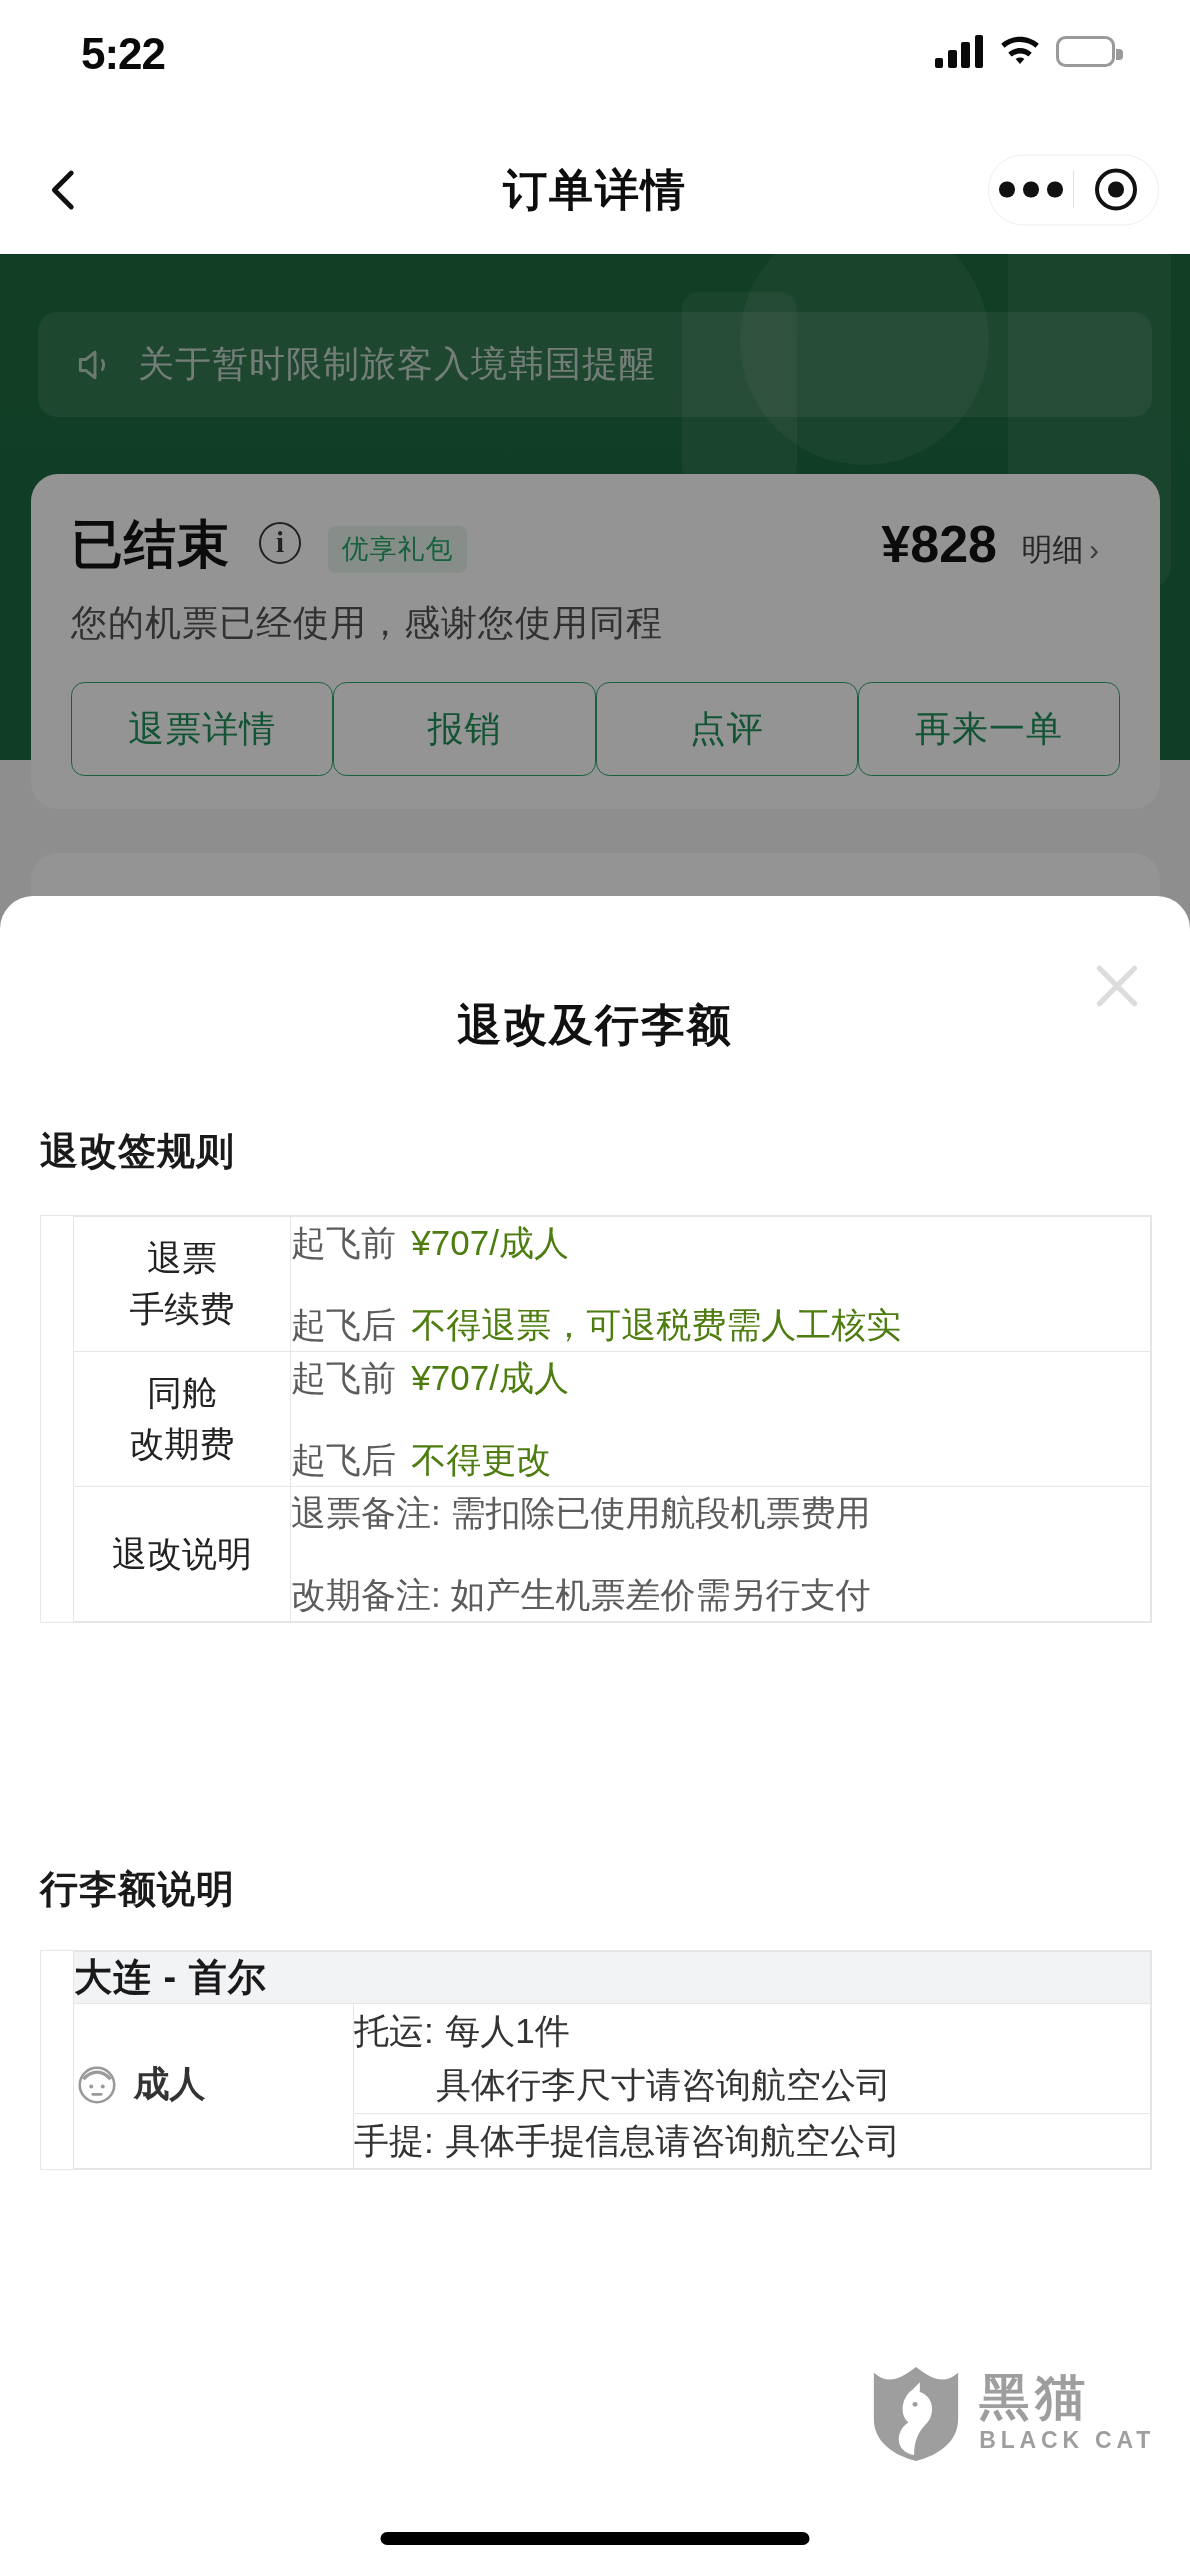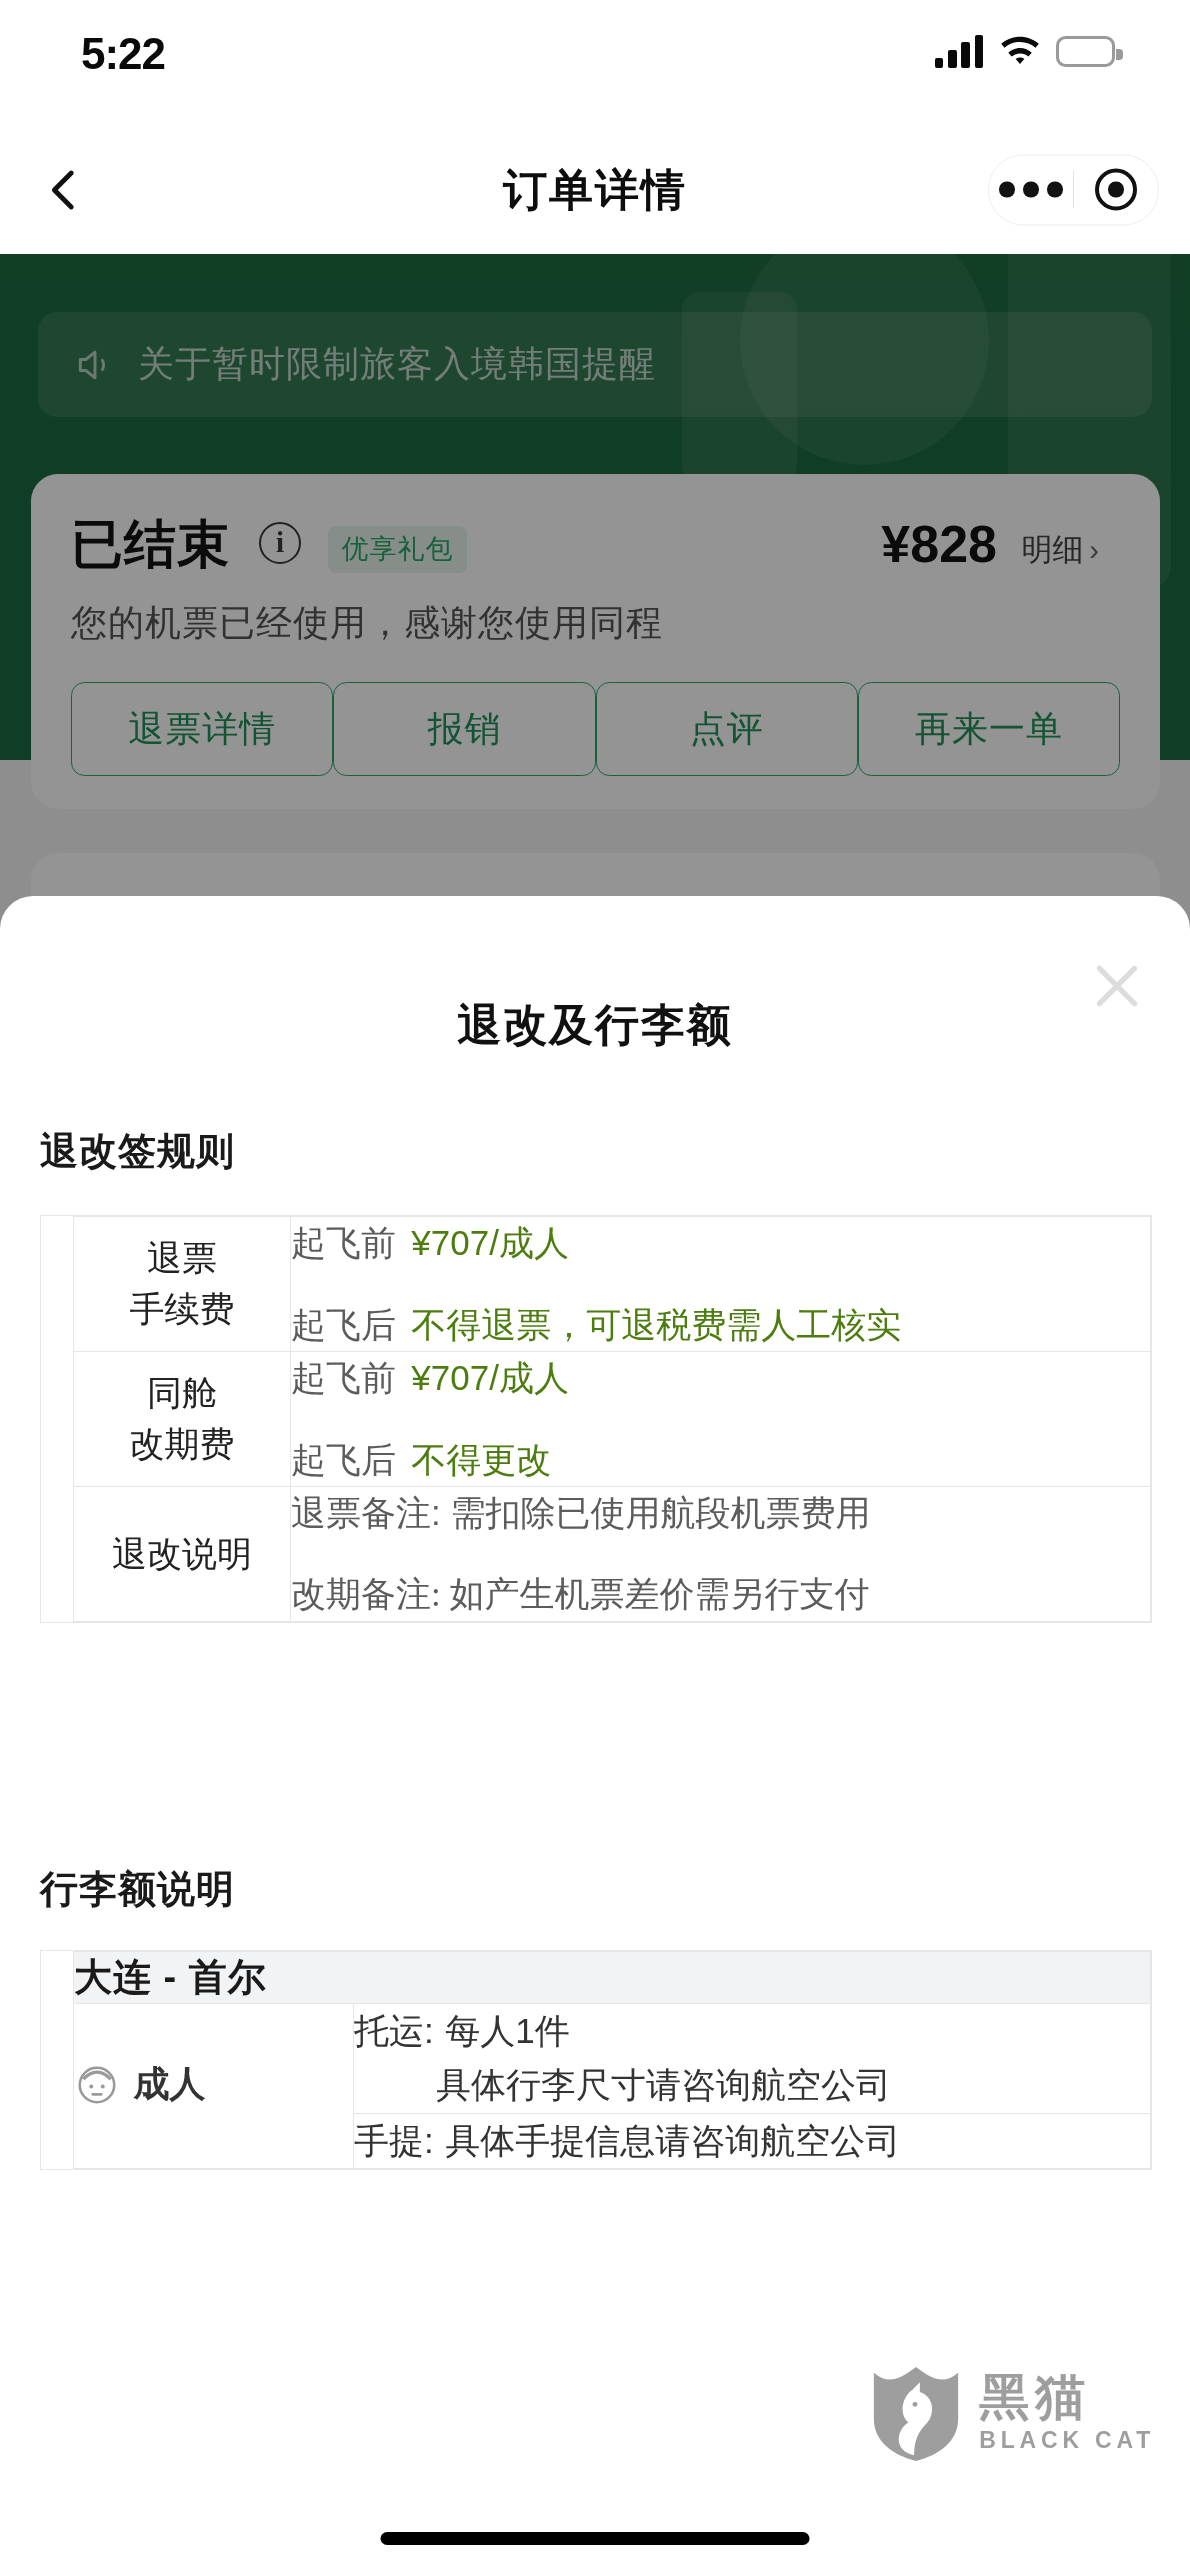--- a/index.html
+++ b/index.html
@@ -220,21 +220,21 @@
   .cell-label {
     width: 217px; text-align: center; color: #222; font-size: 35px;
     line-height: 1.45; padding: 23px 5.8px;
   }
   .cell-body { padding: 29px 0 29px 33px; }
   .kv { display: flex; align-items: flex-start; font-size: 35px; color: #5c5c5c; line-height: 1.5; }
   .kv + .kv { margin-top: 29px; }
   .kv .k { flex: none; color: #5c5c5c; margin-right: 15.3px; }
   .kv .v { color: #4d7c0f; }
   .note-line { font-size: 35px; color: #5c5c5c; line-height: 1.5; }
-  .note-line + .note-line { margin-top: 29px; font-family: Liberation Serif, serif; }
+  .note-line + .note-line { margin-top: 29px; }
 
   .bag-head {
     background: #f2f3f5; padding: 33px 0 33px 38px;
     font-size: 38px; font-weight: bold; color: #1a1a1a; letter-spacing: 1px;
   }
   .pax-cell { width: 280px; text-align: left; padding: 21px 0; font-weight: bold; }
   .pax {
     display: inline-flex; align-items: center; gap: 13.4px;
     font-size: 36px; color: #333;
   }

